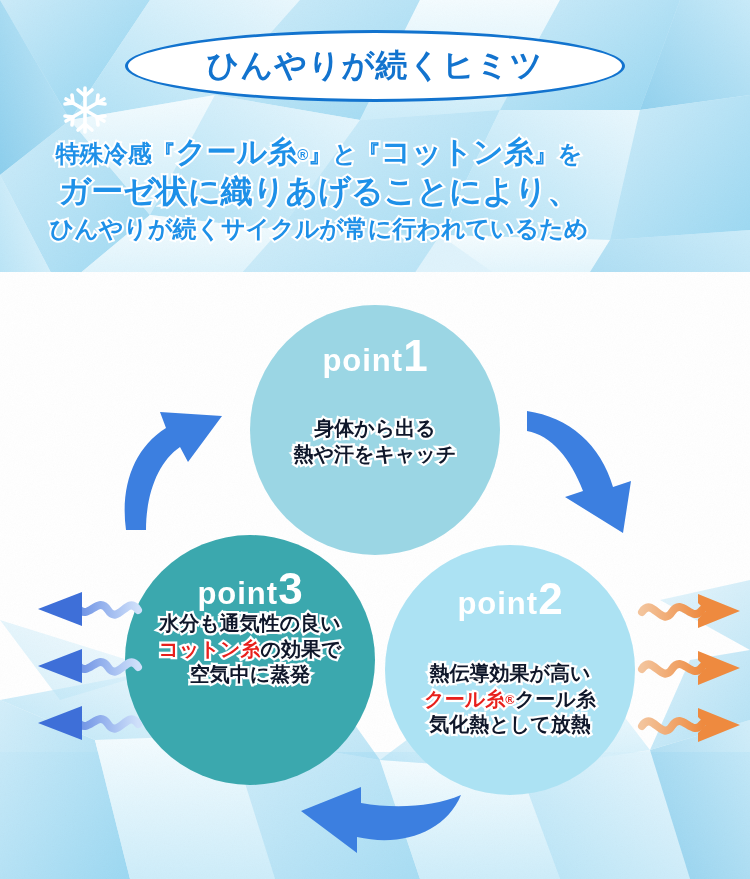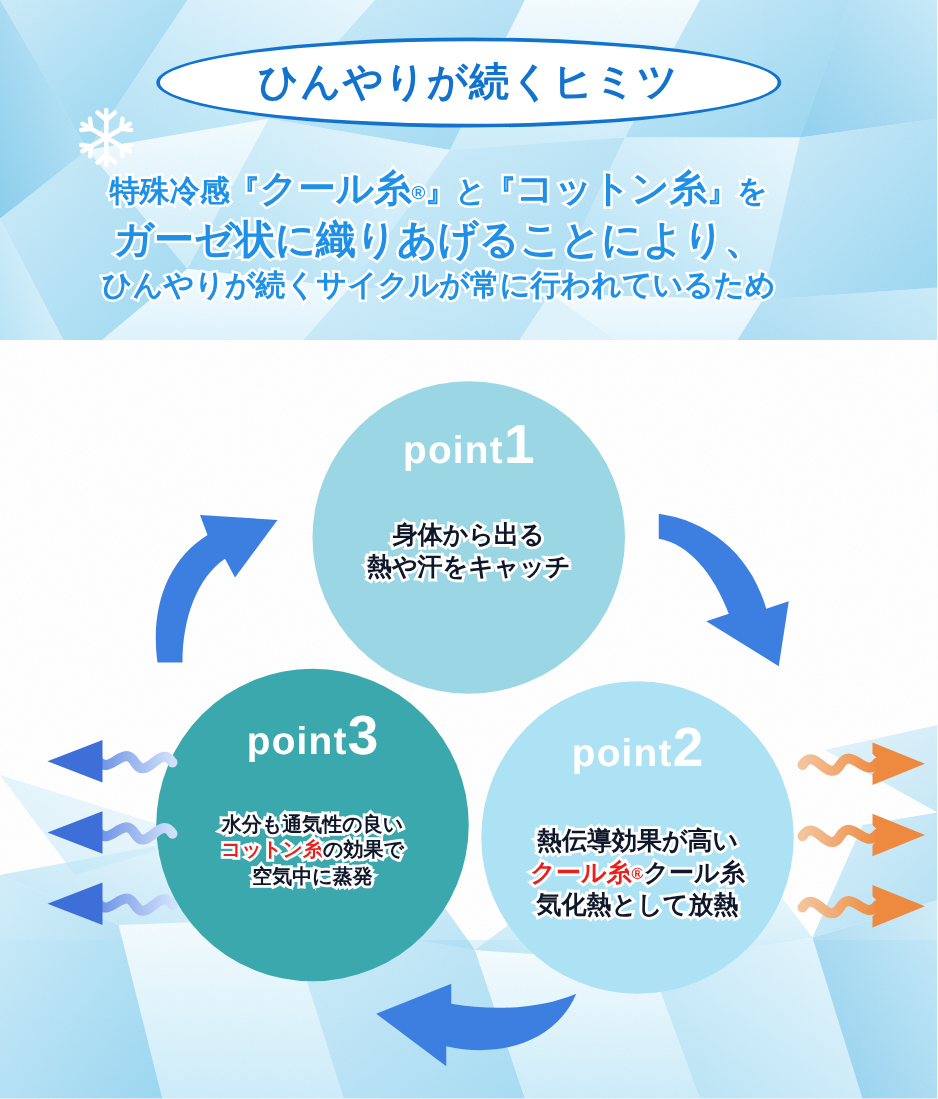--- a/index.html
+++ b/index.html
@@ -49,21 +49,20 @@
     white-space: nowrap;
   }
 
   
   .subtitle {
     position: absolute;
     left: 0;
     top: 132px;
     width: 638px;
     text-align: center;
-    padding-left: 32px;
   }
   .sub-line {
     line-height: 1.30;
     white-space: nowrap;
     font-weight: bold;
     color: #1E90E8;
     -webkit-text-stroke: 4px #ffffff;
     paint-order: stroke fill;
     text-shadow: 0 0 2px #ffffff;
   }
@@ -116,21 +115,21 @@
   #circle-3 .point-label { margin-top: 32px; }
 
   .circle-body {
     text-align: center;
     font-weight: bold;
     line-height: 1.28;
     white-space: nowrap;
   }
   #circle-1 .circle-body { margin-top: 38px; font-size: 20px; }
   #circle-2 .circle-body { margin-top: 40px; font-size: 20px; }
-  #circle-3 .circle-body { margin-top: 40px; font-size: 16px; text-align: center; }
+  #circle-3 .circle-body { font-size: 20px; text-align: center; }
 
   .t-blue {
     color: #0f172a;
     -webkit-text-stroke: 4.5px #ffffff;
     paint-order: stroke fill;
   }
   .t-red {
     color: #E8201C;
     -webkit-text-stroke: 4.5px #ffffff;
     paint-order: stroke fill;

